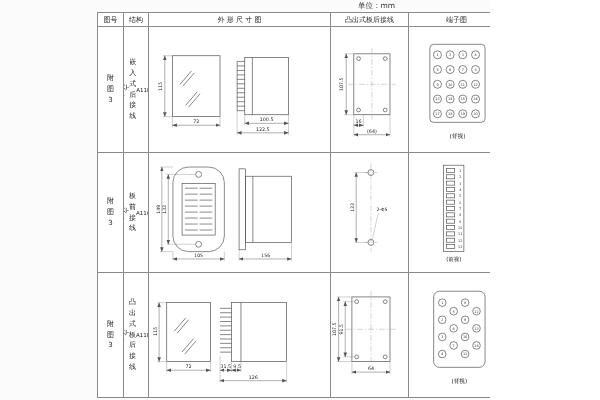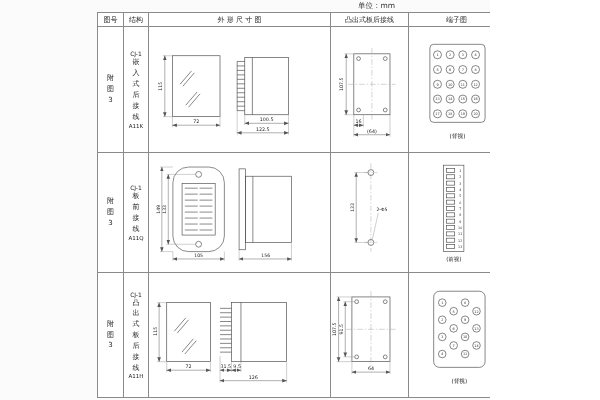--- a/index.html
+++ b/index.html
@@ -10,21 +10,21 @@
               grid-template-columns:26px 25px 182px 78px 95px;
               grid-template-rows:14px 126px 120px 124px;
               border:1px solid #8a8a8a;background:#fff}
   .hrow,.trow{display:contents}
   .cell{border-right:1px solid #8a8a8a;border-bottom:1px solid #8a8a8a;
         display:flex;align-items:center;justify-content:center;overflow:hidden;min-width:0}
   .cell.lc{border-right:none}
   .trow:last-child .cell{border-bottom:none}
   .hc{font-size:7px;white-space:pre;text-align:right}
   .vtext{width:9px;word-break:break-all;line-height:1.55;font-size:7px;text-align:center}
-  .struct-cell{flex-direction:column;gap:0}
+  .struct-cell{gap:0}
   .sp{font-size:6px}
   .sm{font-size:5.5px}
   svg{display:block}
   .ln{stroke:#4a4a4a;stroke-width:.7;fill:none}
   .thin{stroke:#8c8c8c;stroke-width:.45;fill:none}
   .dim{stroke:#555;stroke-width:.5;fill:none}
   .cl{stroke:#999;stroke-width:.45;fill:none;stroke-dasharray:6 2 1.5 2}
   svg text{font-family:"DejaVu Sans","Liberation Sans",sans-serif;stroke:none}
   .t{font-size:5px;fill:#222}
   .tn{font-size:3.6px;fill:#333}

